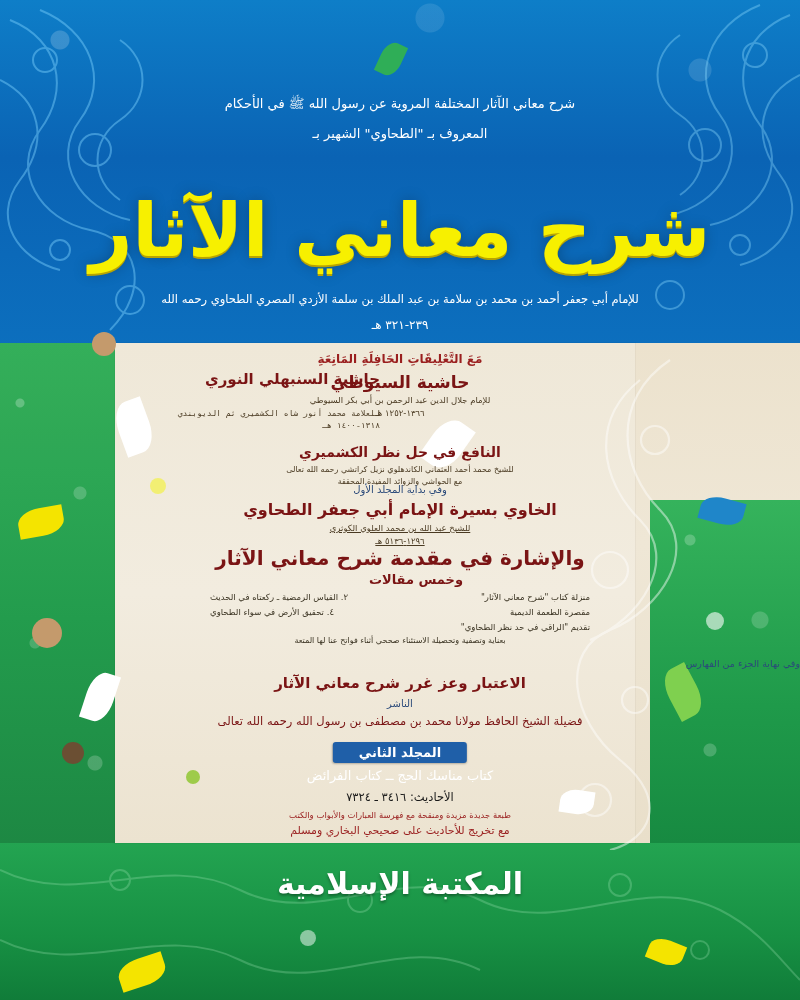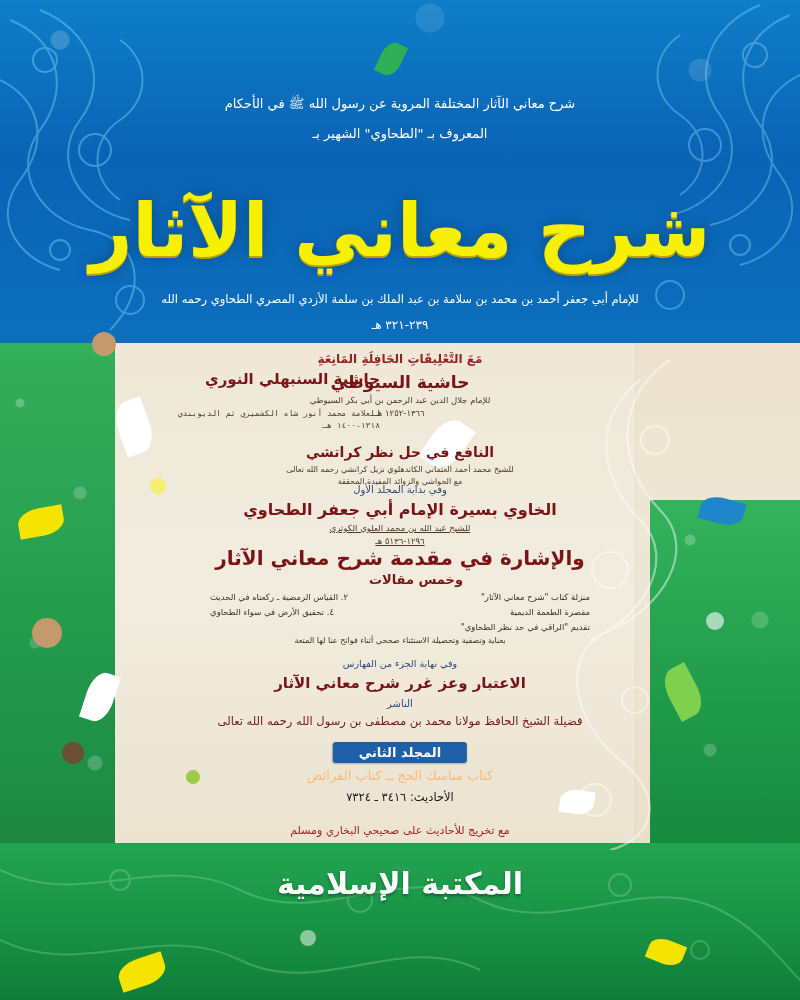--- a/index.html
+++ b/index.html
@@ -106,32 +106,32 @@
   .c-ishara{top:546px;color:#7a1414;font-size:20px;font-weight:bold;}
   .c-maqalat{top:572px;color:#7a1414;font-size:13px;font-weight:bold;padding-left:16px;}
 
   .maq-list{
     position:absolute;top:590px;left:210px;width:380px;
     color:#3a3322;font-size:8.5px;line-height:1.75;direction:rtl;
   }
   .maq-list .row{display:flex;justify-content:space-between;gap:14px;}
   .maq-note{position:absolute;top:636px;left:190px;width:420px;text-align:center;color:#3a3322;font-size:8px;}
 
-  .c-end{top:658px;color:#2b4a7a;font-size:9.5px;}
+  .c-end{top:658px;color:#2b4a7a;font-size:9.5px;text-align:right;}
   .c-itibar{top:674px;color:#7a1414;font-size:15px;font-weight:bold;}
   .c-nashir{top:698px;color:#2b4a7a;font-size:10px;}
   .c-nashir-name{top:714px;color:#7a1414;font-size:11.5px;}
 
   .vol-badge{
     position:absolute;left:50%;transform:translateX(-50%);top:742px;
     background:#1f5fa8;color:#ffffff;font-size:13px;font-weight:bold;
     padding:3px 26px;border-radius:3px;letter-spacing:.5px;
     box-shadow:0 1px 2px rgba(0,0,0,.25);
   }
-  .vol-range{top:768px;color:#fdba74;font-size:13px;}
+  .vol-range{top:768px;color:#ffffff;font-size:13px;}
   .vol-hadith{top:790px;color:#1a1a1a;font-size:11.5px;}
   .vol-note1{top:810px;color:#9a1f1f;font-size:8.5px;}
   .vol-note2{top:824px;color:#9a1f1f;font-size:11px;}
 
   .pub-name{top:866px;color:#ffffff;font-size:30px;font-weight:bold;text-shadow:0 2px 3px rgba(0,0,0,.35);}
   .pub-addr{top:902px;color:#ffffff;font-size:13px;}
 </style>
 </head>
 <body>
 
@@ -222,21 +222,21 @@
   <div class="txt ar c-hash1">حاشية السيوطي</div>
   <div class="txt ar c-hash1-sub" style="white-space:pre-line;">للإمام جلال الدين عبد الرحمن بن أبي بكر السيوطي
 ١٣٦٦-١٢٥٢ هـ</div>
 
   <div style="position:absolute;top:370px;left:150px;width:230px;text-align:right;">
     <div class="ar" style="color:#7a1414;font-size:15px;font-weight:bold;">حاشية السنبهلي النوري</div>
     <div class="ar" style="color:#4a3a22;font-size:8px;line-height:1.5;white-space:pre-line;margin-top:20px;font-family:Liberation Mono, monospace;">للعلامة محمد أنور شاه الكشميري ثم الديوبندي
 ١٣١٨-١٤٠٠ هـ</div>
   </div>
 
-  <div class="txt ar c-nafi">النافع في حل نظر كراتشي</div>
+  <div class="txt ar c-nafi">النافع في حل نظر الكشميري</div>
   <div class="txt ar c-nafi-sub" style="white-space:pre-line;">للشيخ محمد أحمد العثماني الكاندهلوي نزيل كراتشي رحمه الله تعالى
 مع الحواشي والزوائد المفيدة المحققة</div>
 
   <div class="txt ar c-intro">وفي بداية المجلد الأول</div>
   <div class="txt ar c-bio">الخاوي بسيرة الإمام أبي جعفر الطحاوي</div>
   <div class="txt ar c-bio-sub" style="white-space:pre-line;text-decoration:underline;">للشيخ عبد الله بن محمد العلوي الكوثري
 ١٢٩٦-٥١٣٦ هـ</div>
 
   <div class="txt ar c-ishara">والإشارة في مقدمة شرح معاني الآثار</div>
   <div class="txt ar c-maqalat">وخمس مقالات</div>
@@ -259,17 +259,18 @@
   <div class="maq-note ar">بعناية وتصفية وتحصيلة الاستئناء صححي أثناء فواتح عنا لها المتعة</div>
 
   <div class="txt ar c-end">وفي نهاية الجزء من الفهارس</div>
   <div class="txt ar c-itibar">الاعتبار وعز غرر شرح معاني الآثار</div>
   <div class="txt ar c-nashir">الناشر</div>
   <div class="txt ar c-nashir-name">فضيلة الشيخ الحافظ مولانا محمد بن مصطفى بن رسول الله رحمه الله تعالى</div>
 
   <div class="ar vol-badge">المجلد الثاني</div>
   <div class="txt ar vol-range">كتاب مناسك الحج ــ كتاب الفرائض</div>
   <div class="txt ar vol-hadith">الأحاديث: ٣٤١٦ ـ ٧٣٢٤</div>
+  <div class="txt ar vol-note1">طبعة جديدة مزيدة ومنقحة مع فهرسة العبارات والأبواب والكتب</div>
   <div class="txt ar vol-note2">مع تخريج للأحاديث على صحيحي البخاري ومسلم</div>
 
   <div class="txt ar pub-name">المكتبة الإسلامية</div>
 
 </div>
 
 </body></html>

